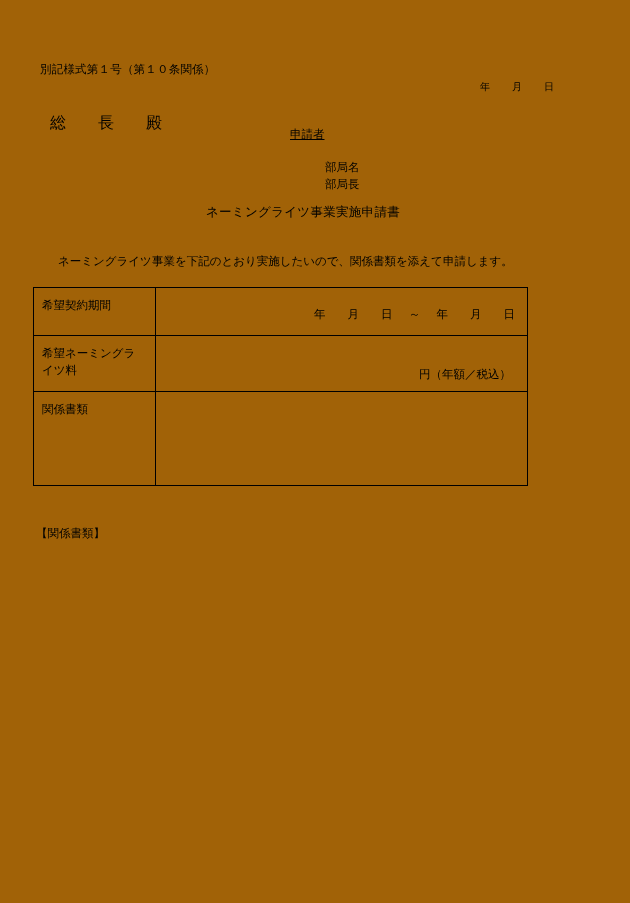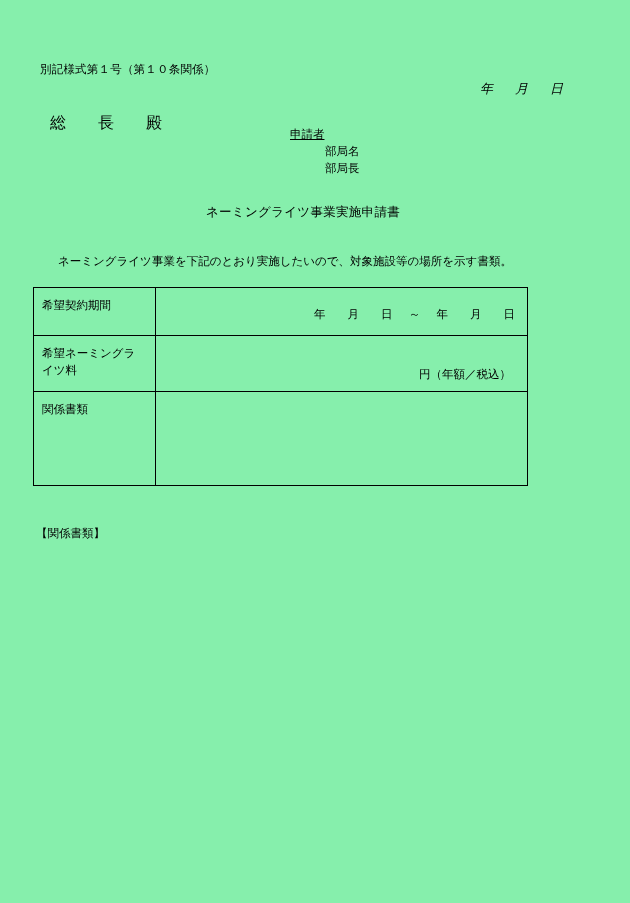--- a/index.html
+++ b/index.html
@@ -14,55 +14,54 @@
     font-family: "Liberation Serif", "DejaVu Serif", serif;
     color: #000000;
     overflow: hidden;
   }
   .page {
     position: absolute;
     left: 0;
     top: 0;
     width: 630px;
     height: 903px;
-    background: #86efac;
+    background: #a16207;
   }
   .doc-no {
     position: absolute;
     left: 40px;
     top: 62px;
     font-size: 11.5px;
     letter-spacing: 0.2px;
     white-space: nowrap;
   }
   .date-line {
     position: absolute;
     left: 480px;
     top: 80px;
-    font-size: 13px;
+    font-size: 10px;
     white-space: nowrap;
-    font-style: italic;
   }
   .date-line span.gap { display: inline-block; width: 22px; }
   .addressee {
     position: absolute;
     left: 50px;
     top: 113px;
     font-size: 16px;
     white-space: nowrap;
   }
   .applicant-block {
     position: absolute;
     left: 290px;
     top: 126px;
     font-size: 11.5px;
     line-height: 17px;
   }
   .applicant-block .line1 { display: block; text-decoration: underline; }
-  .applicant-block .line2 { display: block; padding-left: 35px; }
+  .applicant-block .line2 { display: block; padding-left: 35px; margin-top: 16px; }
   .applicant-block .line3 { display: block; padding-left: 35px; }
   .doc-title {
     position: absolute;
     left: 0;
     top: 204px;
     width: 606px;
     text-align: center;
     font-size: 12.5px;
     letter-spacing: 0.3px;
   }
@@ -144,21 +143,21 @@
   <div class="addressee">総　　長　　殿</div>
 
   <div class="applicant-block">
     <span class="line1">申請者</span>
     <span class="line2">部局名</span>
     <span class="line3">部局長</span>
   </div>
 
   <div class="doc-title">ネーミングライツ事業実施申請書</div>
 
-  <div class="intro">ネーミングライツ事業を下記のとおり実施したいので、対象施設等の場所を示す書類。</div>
+  <div class="intro">ネーミングライツ事業を下記のとおり実施したいので、関係書類を添えて申請します。</div>
 
   <table class="form">
     <tbody>
       <tr class="r2">
         <td class="label">希望契約期間</td>
         <td class="value">
           <span class="period-text"><span>年</span><span class="g"></span><span>月</span><span class="g"></span><span>日</span><span class="tilde">～</span><span>年</span><span class="g"></span><span>月</span><span class="g"></span><span>日</span></span>
         </td>
       </tr>
       <tr class="r3">

